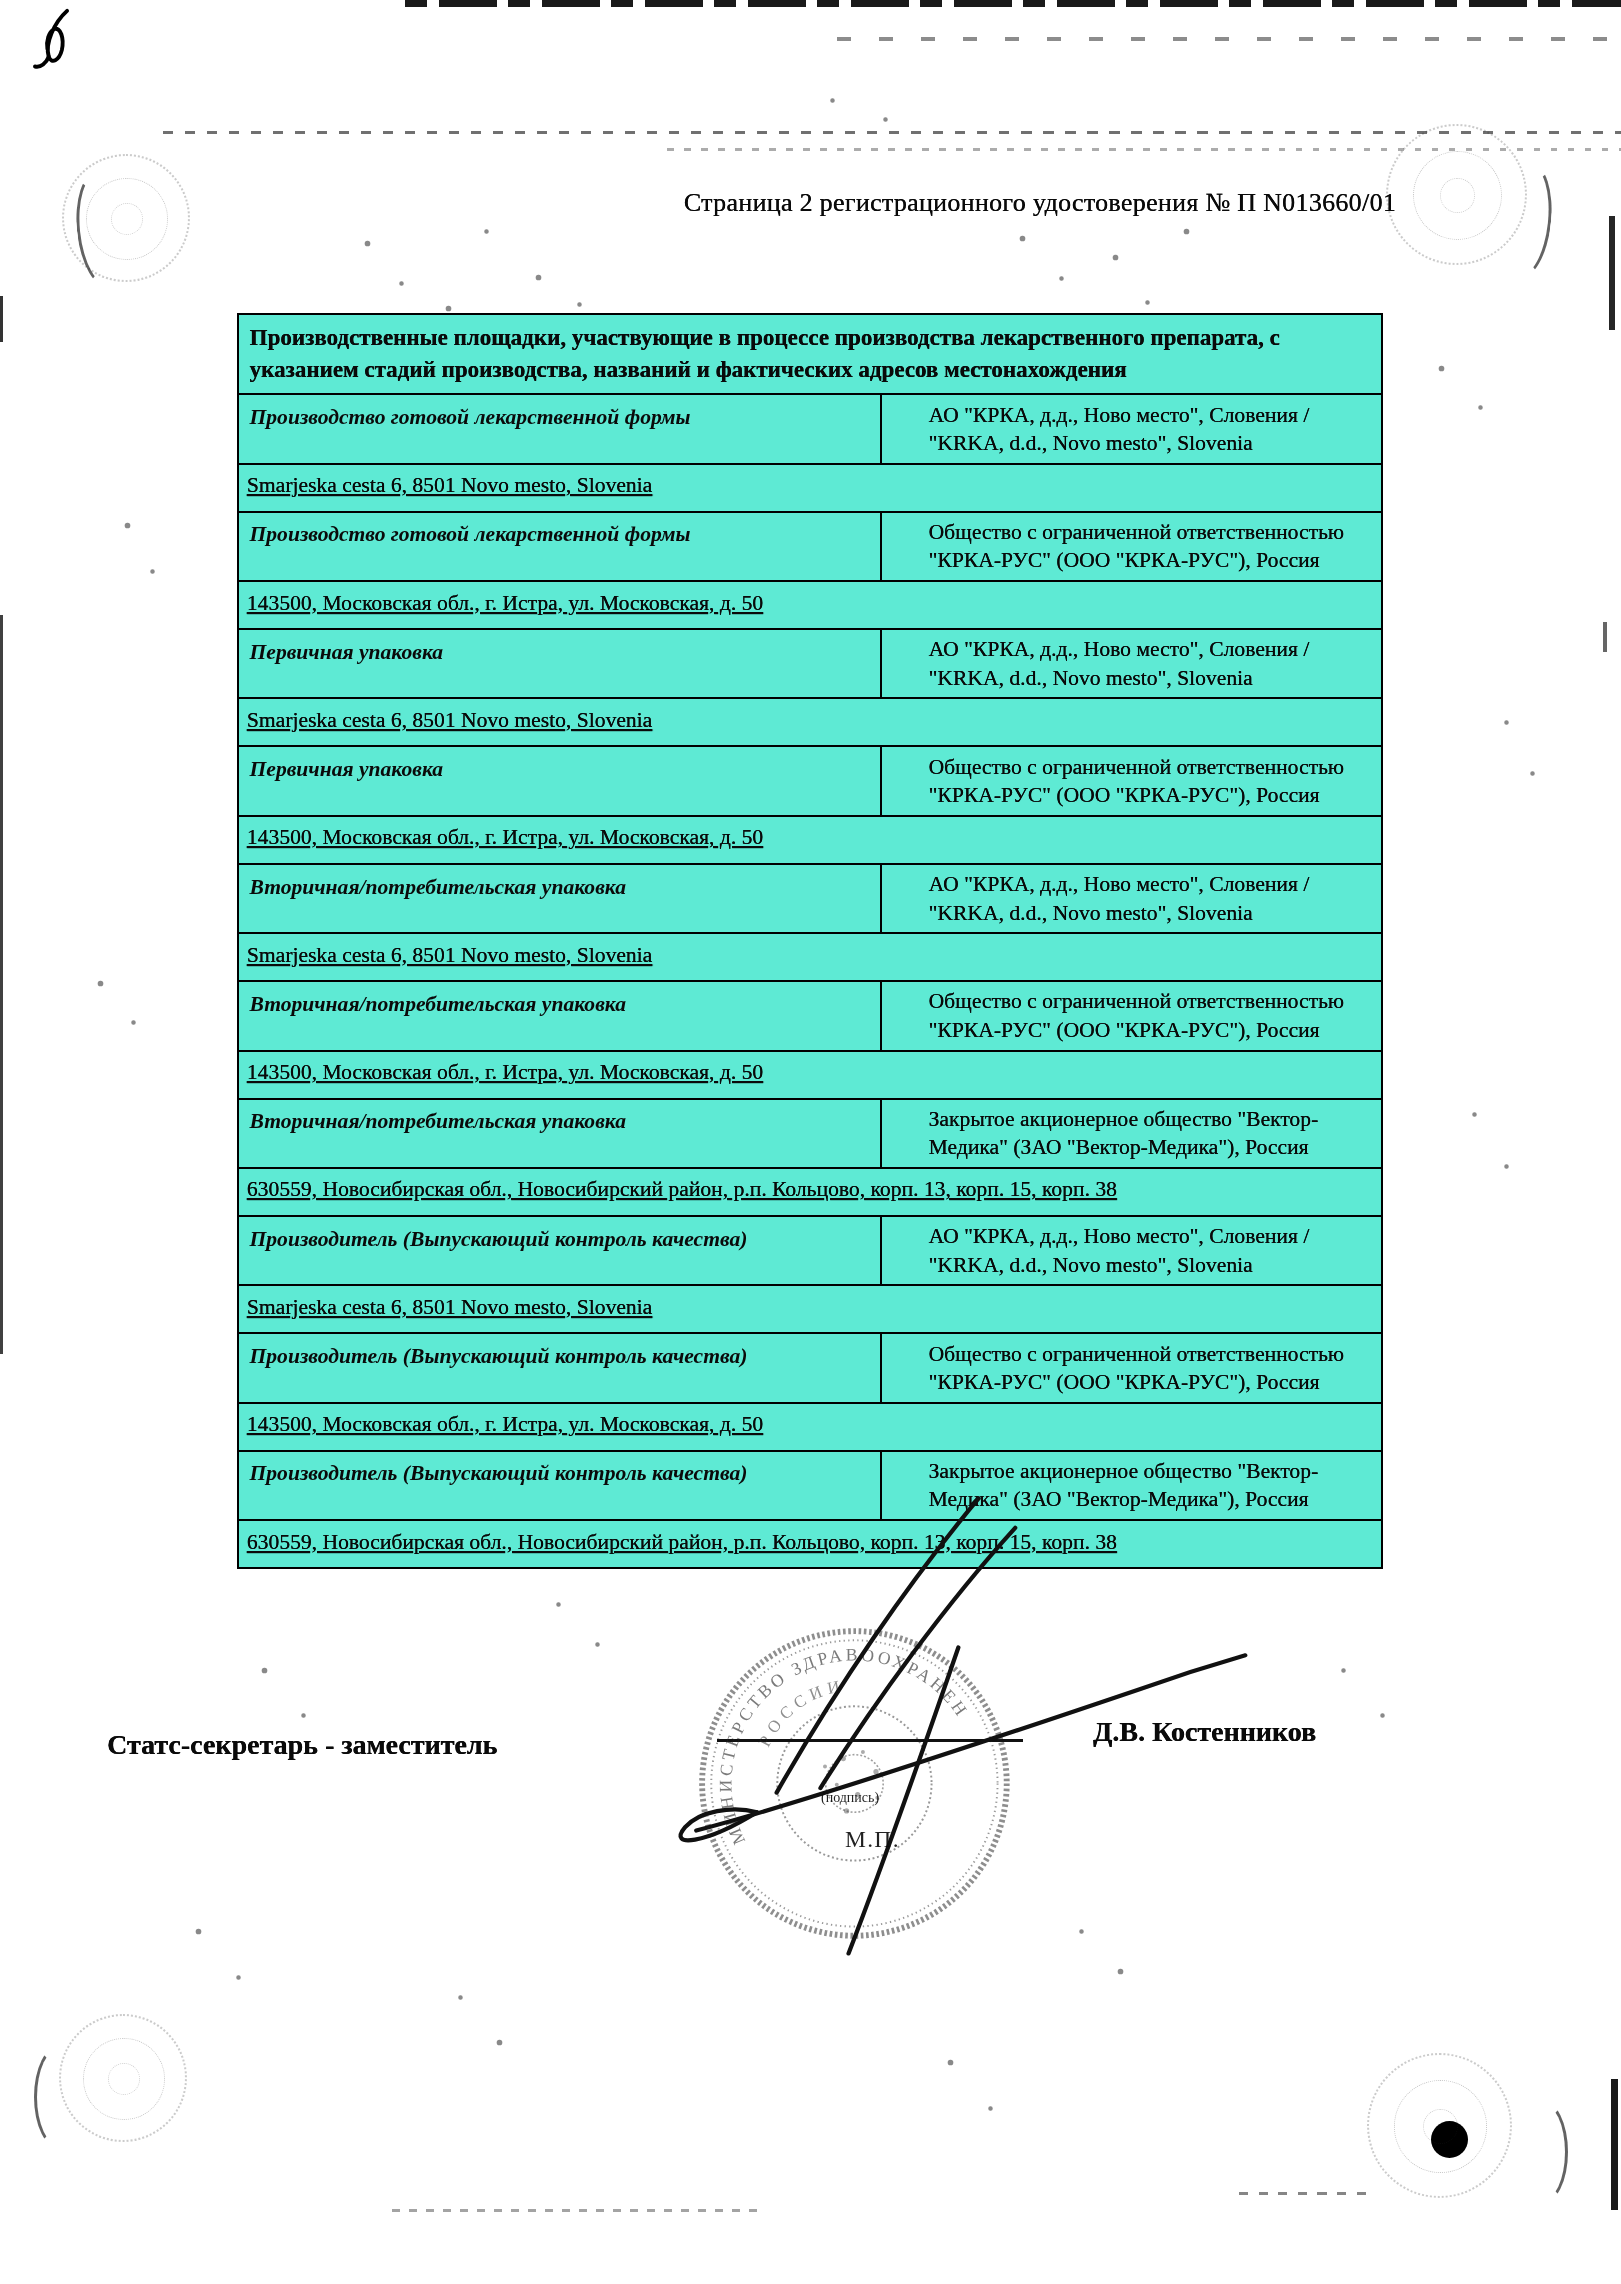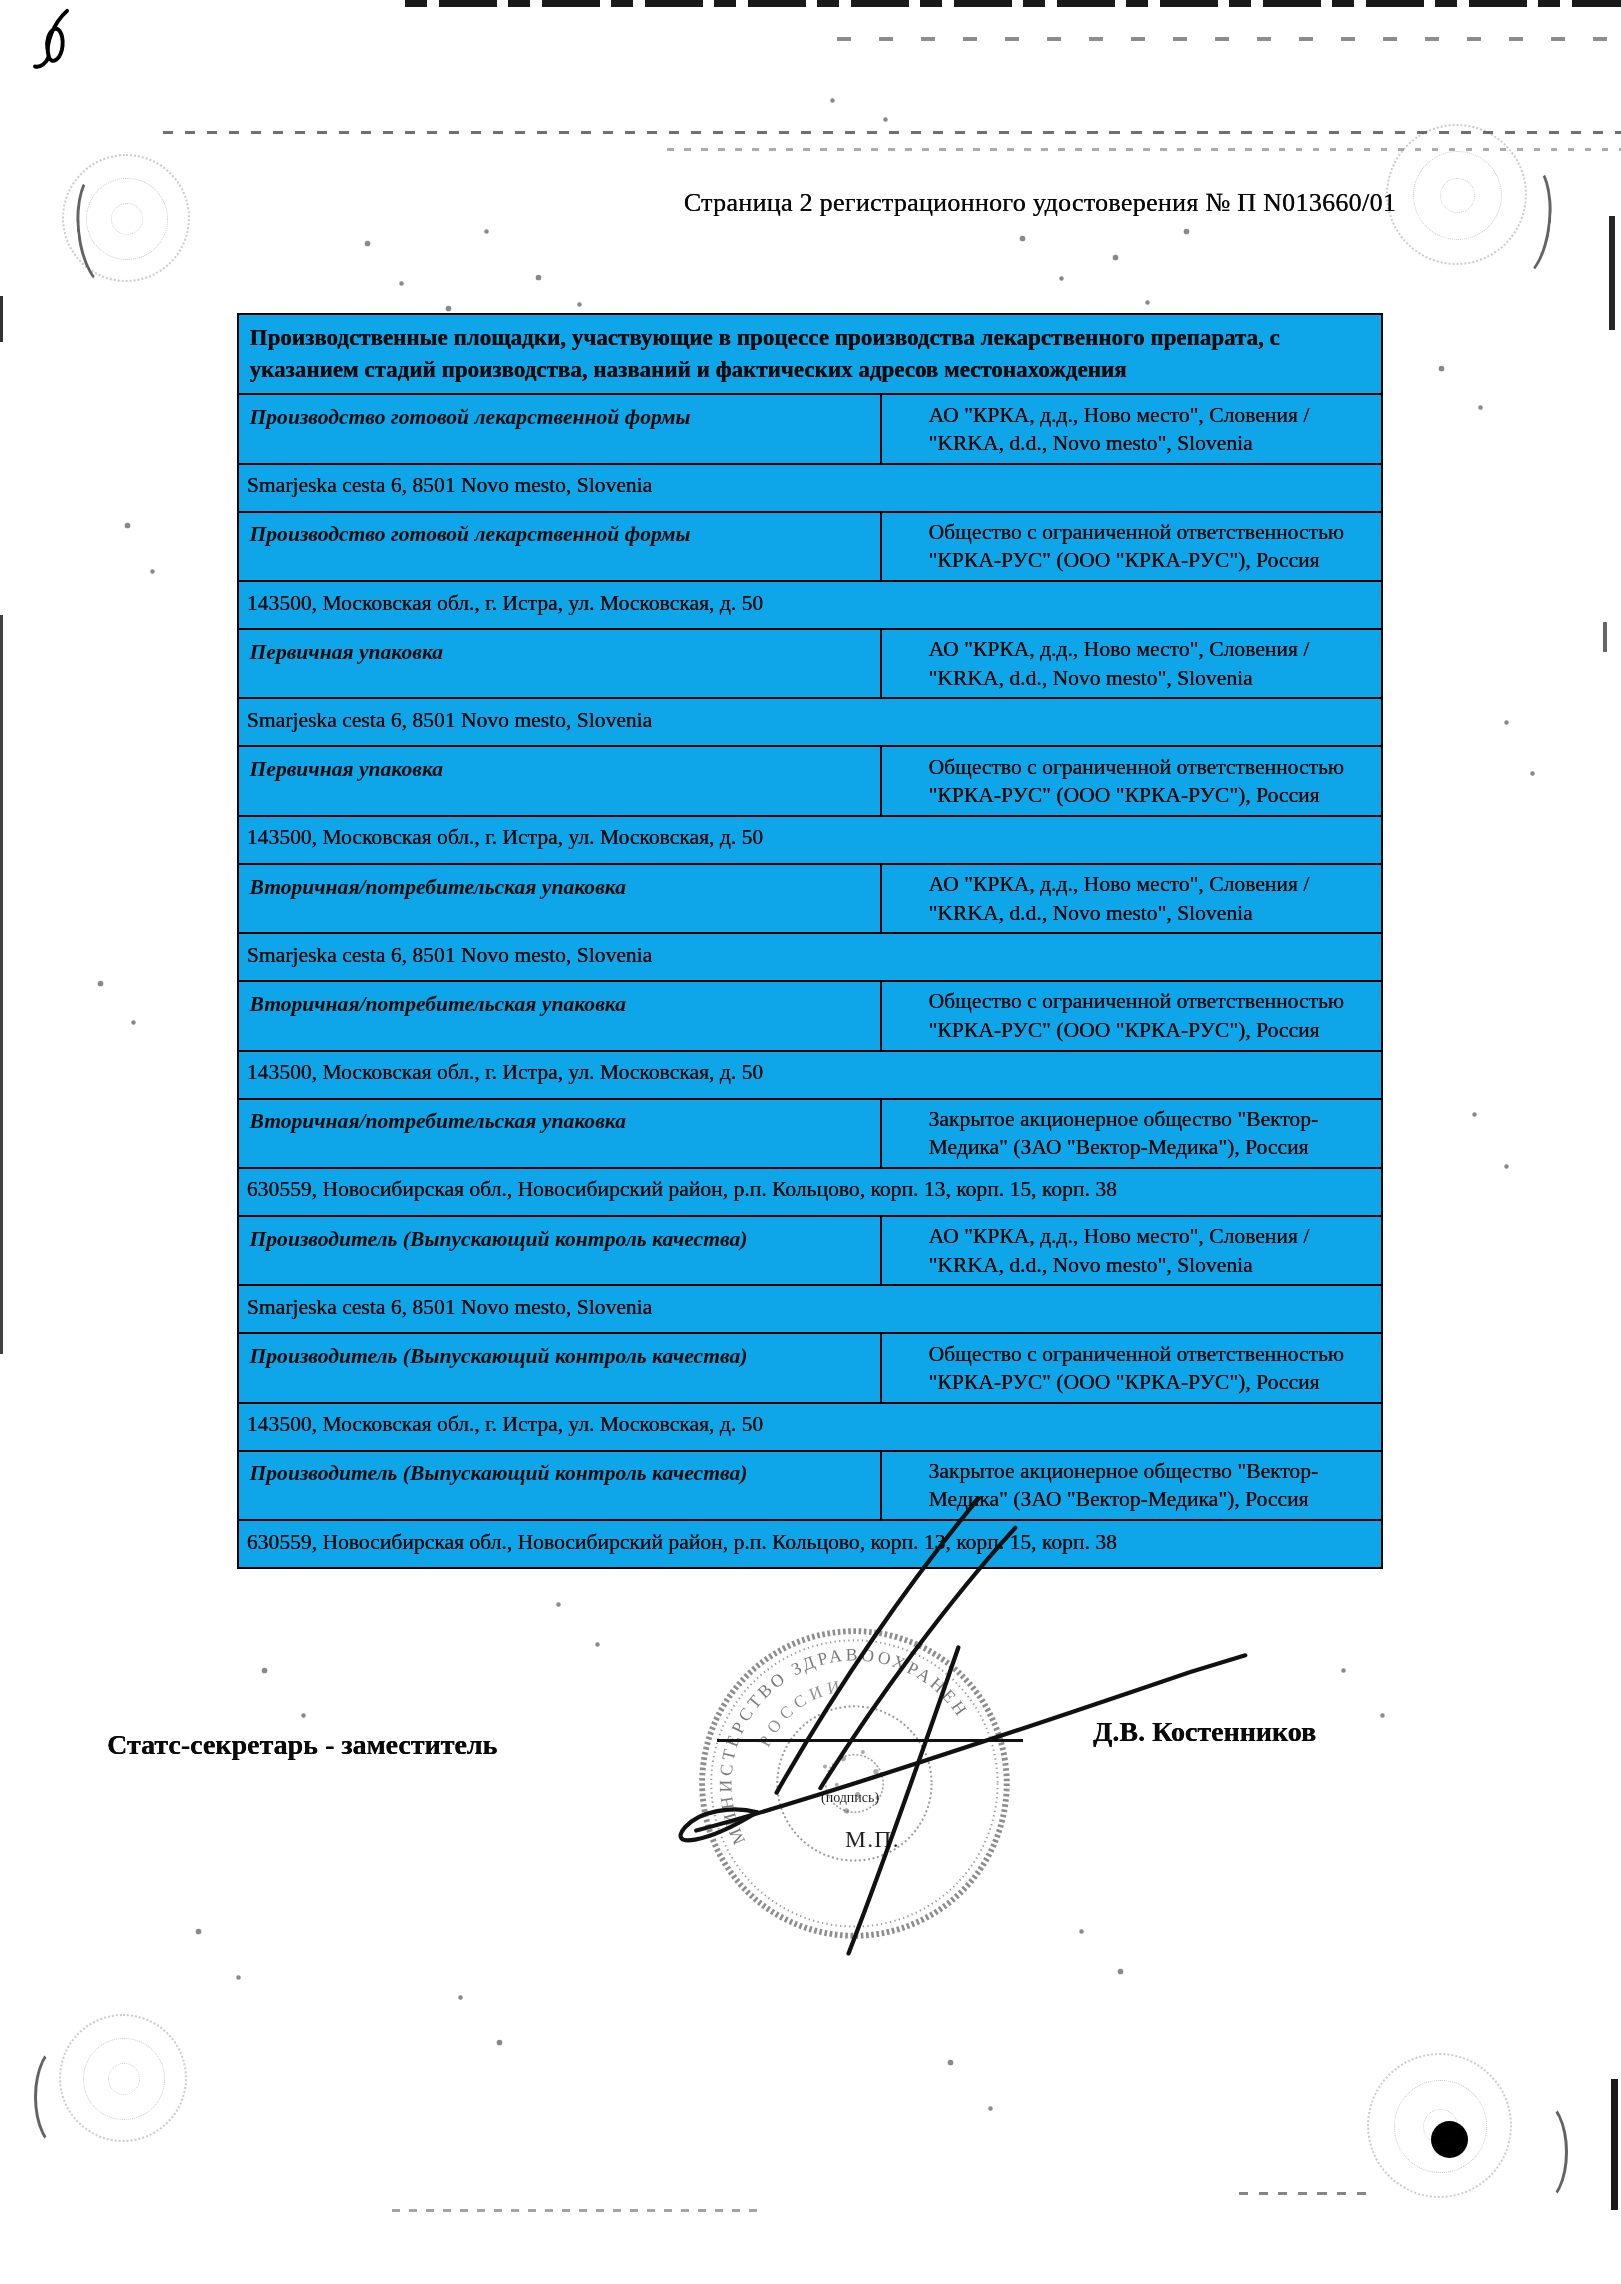--- a/index.html
+++ b/index.html
@@ -65,37 +65,37 @@
       1381px 1714px 0 0.7px #2a2a2a, 949px 2061px 0 1.3px #2a2a2a, 989px 2107px 0 0.7px #2a2a2a,
       557px 1603px 0 0.7px #2a2a2a, 596px 1643px 0 0.7px #2a2a2a;}
   
   .title{
     position:absolute;left:235px;top:188px;width:1161px;
     font-size:26px;text-align:right;letter-spacing:0.3px;
     text-shadow:0.3px 0.3px 0 #000;
   }
   .ptable{
     position:absolute;left:237px;top:313px;width:1146px;
-    border:2.6px solid #000;background:#0ea5e9;box-sizing:border-box;
+    border:2.6px solid #000;background:#5eead4;box-sizing:border-box;
   }
   .thead{
     min-height:77px;box-sizing:border-box;padding:6.5px 10.5px;
     font-size:23px;font-weight:bold;line-height:1.42;
     text-shadow:0.3px 0.3px 0 #000;
   }
   .trow{display:flex;border-top:2.6px solid #000;box-sizing:border-box;gap:36px;}
   .trow-pair{min-height:64px;}
   .trow-address{min-height:48px;}
   .cell{box-sizing:border-box;font-size:21.6px;line-height:1.32;}
   .cell-stage{
     width:643px;flex:0 0 643px;border-right:2px solid #000;
     padding:7.8px 10.5px;font-style:italic;font-weight:600;
   }
   .cell-manufacturer{flex:1;padding:5.2px 10.5px;text-shadow:0.2px 0.2px 0 #000;}
-  .cell-address{flex:1;padding:6.5px 7.8px;text-shadow:0.2px 0.2px 0 #000;}
+  .cell-address{flex:1;padding:6.5px 7.8px;text-shadow:0.2px 0.2px 0 #000;text-decoration:underline;}
   
   .signatory-title{
     position:absolute;left:107px;top:1724px;width:602px;
     font-size:28px;font-weight:bold;line-height:41px;text-shadow:0.3px 0.3px 0 #000;
   }
   .signatory-name{
     position:absolute;left:1093px;top:1716px;
     font-size:28px;font-weight:bold;text-shadow:0.3px 0.3px 0 #000;
   }
   .signature-line{position:absolute;left:717px;top:1739px;width:306px;height:3.3px;background:#111;}

